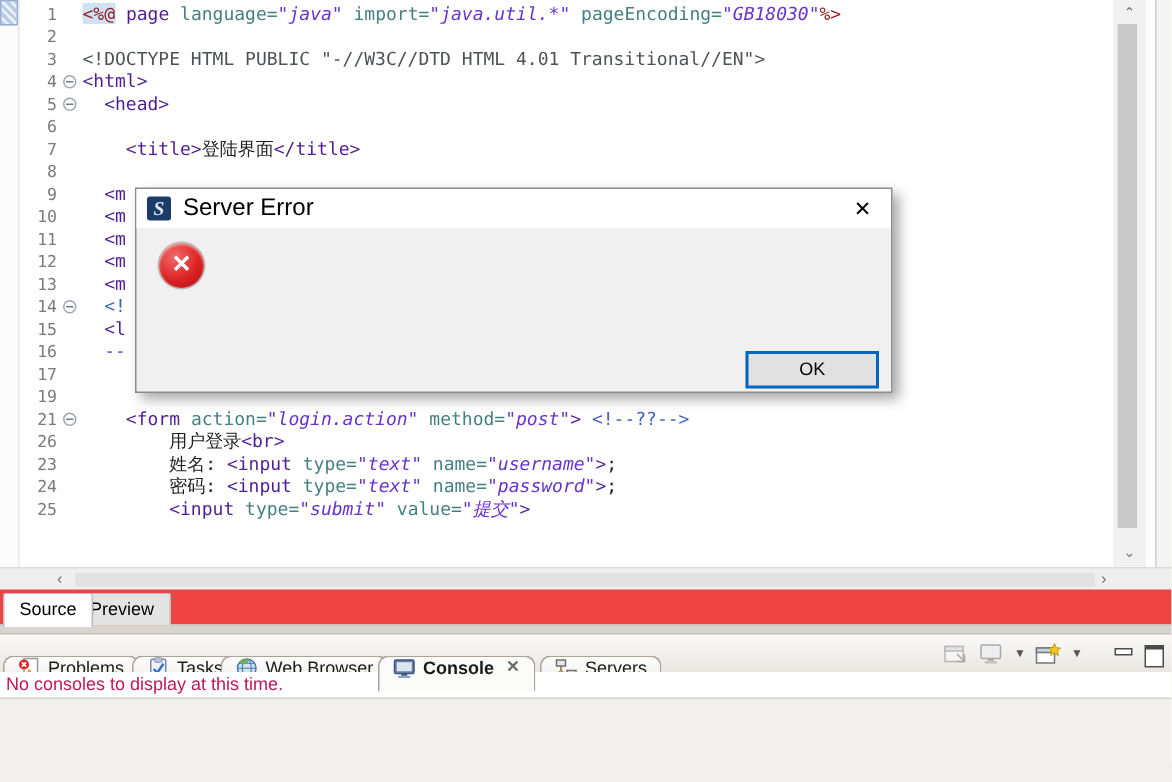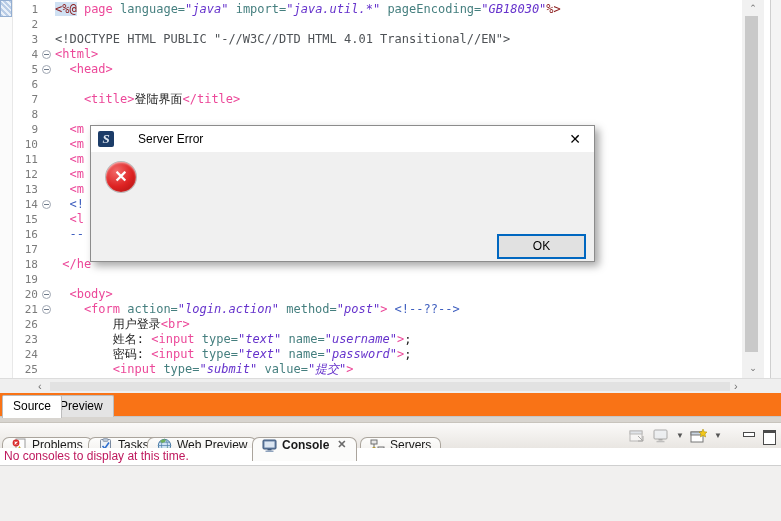--- a/index.html
+++ b/index.html
@@ -12,21 +12,21 @@
   #range-indicator { position:absolute; left:0; top:0; width:12px; height:17px;
       background:repeating-linear-gradient(45deg,#b9cce6 0 2px,#e9f0f9 2px 4px); border:1px solid #93aed2; }
   #code-lines { position:absolute; left:13px; top:2px; right:0; }
   .line { display:flex; height:15px; font-family:"DejaVu Sans Mono", monospace; font-size:12px; line-height:15px; }
   .ln { width:25px; text-align:right; color:#7b7b7b; font-size:11px; flex:none; }
   .foldcol { width:17px; flex:none; position:relative; }
   .fold-mark { position:absolute; left:4px; top:3px; width:9px; height:9px; border:1px solid #9fa6b2; border-radius:50%; background:#fff; }
   .fold-mark::after { content:""; position:absolute; left:1px; right:1px; top:3px; height:1px; background:#6e7a8a; }
   .code { white-space:pre; flex:1; color:#1a1a1a; }
   .tok-j { color:#8b1a1a; }
-  .tok-t { color:#ec4899; }
+  .tok-t { color:#4c1d95; }
   .tok-a { color:#457f7f; }
   .tok-v { color:#6633cc; font-style:italic; }
   .tok-x { color:#1f1f1f; }
   .tok-d { color:#4e5256; }
   .tok-c { color:#3f5fbf; }
   .hl { background:#d0e1f3; }
 
   
   #vscroll { position:absolute; left:742px; top:0; width:22px; height:378px; background:#f1f1f1; }
   #vscroll .arrow { position:absolute; left:0; width:100%; text-align:center; color:#6f6f6f; font-size:9px; height:12px; line-height:12px; }
@@ -34,21 +34,21 @@
   #vscroll .arr-up { top:2px; } #vscroll .arr-dn { top:362px; }
   #overview-ruler { position:absolute; left:770px; top:0; width:11px; height:378px; background:#f4f4f4; border-left:1px solid #cfcfcf; }
   #vgap { position:absolute; left:764px; top:0; width:6px; height:378px; background:#fff; }
 
   
   #hscroll { position:absolute; left:0; top:378px; width:781px; height:15px; background:#efefef; border-top:1px solid #dcdcdc; }
   #hscroll .harrow { position:absolute; top:1px; color:#707070; font-size:11px; line-height:13px; }
   #hscroll .thumb { position:absolute; left:50px; top:3px; width:680px; height:9px; background:#e2e2e2; }
 
   
-  #editor-tabs { position:absolute; left:0; top:393px; width:781px; height:24px; background:#f97316; border-bottom:1px solid #c6c6c6; }
+  #editor-tabs { position:absolute; left:0; top:393px; width:781px; height:24px; background:#ef4444; border-bottom:1px solid #c6c6c6; }
   .etab { position:absolute; top:2px; height:22px; padding:0 10px; font-size:12px; line-height:21px; color:#000;
           border:1px solid #bdbdbd; border-bottom:none; border-radius:2px 2px 0 0; background:#e4e4e4; }
   .etab.active { background:#fff; height:23px; z-index:2; }
 
   #panel-sep { position:absolute; left:0; top:417px; width:781px; height:5px; background:#d8d5d0; }
 
   
   #panel-bar { position:absolute; left:0; top:422px; width:781px; height:26px;
       background:linear-gradient(#fbfaf9,#e9e6e2); border-top:1px solid #c8c4bd; }
   .vtab { position:absolute; top:14px; height:24px; display:flex; align-items:flex-start; gap:5px; padding:0 9px;
@@ -68,21 +68,21 @@
   #status-line { position:absolute; left:0; top:448px; width:781px; height:18px; background:#fff; border-bottom:1px solid #cfcfcf;
       font-size:12px; line-height:17px; color:#be185d; padding-left:4px; }
   #console-body { position:absolute; left:0; top:466px; width:781px; height:55px; background:#f1f0ef; }
 
   
   #dialog { position:absolute; left:90px; top:125px; width:505px; height:137px; background:#f0f0f0;
       border:1px solid #8c8c8c; box-shadow:4px 4px 8px rgba(0,0,0,.35); z-index:10; }
   #dialog-titlebar { position:absolute; left:0; top:0; width:100%; height:26px; background:#fff; display:flex; align-items:center; }
   #dialog-app-icon { width:16px; height:16px; margin-left:7px; background:#1c3c68; border-radius:2px;
       color:#dfe8f2; font:italic bold 13px/15px "Liberation Serif", serif; text-align:center; }
-  #dialog-title { font-size:12px; color:#000; margin-left:24px; }
+  #dialog-title { font-size:16px; color:#000; margin-left:8px; }
   #dialog-close { position:absolute; right:8px; top:3px; width:22px; height:20px; text-align:center;
       font-size:14px; line-height:20px; color:#000; }
   #error-icon { position:absolute; left:15px; top:36px; width:30px; height:30px; border-radius:50%;
       background:radial-gradient(circle at 35% 30%, #f26a6a 0%, #dd2222 55%, #a60f0f 100%);
       box-shadow:0 0 0 1px #b8b8b8, inset 0 1px 2px rgba(255,255,255,.6); }
   #error-icon::after { content:"✕"; position:absolute; left:0; top:0; width:30px; height:30px;
       color:#fff; font-size:16px; font-weight:bold; line-height:30px; text-align:center; }
   #dialog-message { position:absolute; left:45px; top:43px; font-size:13px; color:#000; }
   #ok-button { position:absolute; left:406px; top:108px; width:89px; height:25px; background:#e1e1e1;
       border:2px solid #0067c0; font-size:12px; color:#000; text-align:center; line-height:21px; }
@@ -182,35 +182,23 @@
         <span class="ln">16</span>
         <span class="foldcol"></span>
         <span class="code"><span class="tok-c">  --</span></span>
       </div>
       <div class="line">
         <span class="ln">17</span>
         <span class="foldcol"></span>
         <span class="code"></span>
       </div>
       <div class="line">
-        <span class="ln">18</span>
-        <span class="foldcol"></span>
-        <span class="code"><span class="tok-t"> &lt;/he</span></span>
-      </div>
-      <div class="line">
         <span class="ln">19</span>
         <span class="foldcol"></span>
         <span class="code"></span>
-      </div>
-      <div class="line">
-        <span class="ln">20</span>
-        <span class="foldcol">
-          <span class="fold-mark"></span>
-        </span>
-        <span class="code"><span class="tok-t">  &lt;body&gt;</span></span>
       </div>
       <div class="line">
         <span class="ln">21</span>
         <span class="foldcol">
           <span class="fold-mark"></span>
         </span>
         <span class="code"><span class="tok-t">    &lt;form</span><span class="tok-a"> action=</span><span class="tok-v">"login.action"</span><span class="tok-a"> method=</span><span class="tok-v">"post"</span><span class="tok-t">&gt;</span><span class="tok-x"> </span><span class="tok-c">&lt;!--??--&gt;</span></span>
       </div>
       <div class="line">
         <span class="ln">26</span>
@@ -278,21 +266,21 @@
   </div>
 
   <div class="vtab" style="left:147px;">
     <svg class="vtab-icon" viewBox="0 0 15 15">
       <circle cx="7.5" cy="7.5" r="6.2" fill="#cfe3f2" stroke="#4a7ba6"></circle>
       <ellipse cx="7.5" cy="7.5" rx="3" ry="6.2" fill="none" stroke="#4a7ba6" stroke-width="0.7"></ellipse>
       <path d="M1.3 7.5 H13.7 M2.2 4.2 H12.8 M2.2 10.8 H12.8" stroke="#4a7ba6" stroke-width="0.7" fill="none"></path>
       <path d="M3 3 A6.2 6.2 0 0 1 9 1.6 L8 4 L5 5 Z" fill="#6fae5c" stroke="none"></path>
       <path d="M10.5 9 L12.5 11.5 L9.5 12.5 Z" fill="#6fae5c"></path>
     </svg>
-    <span>Web Preview</span>
+    <span>Web Browser</span>
   </div>
 
   <div class="vtab active" style="left:252px;">
     <svg class="vtab-icon" viewBox="0 0 15 15">
       <rect x="1" y="2" width="13" height="9" rx="1" fill="#6b84a8" stroke="#3d567a"></rect>
       <rect x="2.5" y="3.5" width="10" height="6" fill="#dce6f2"></rect>
       <rect x="5.5" y="11" width="4" height="1.5" fill="#3d567a"></rect>
       <rect x="3.5" y="12.5" width="8" height="1.5" fill="#8fa3bd"></rect>
     </svg>
     <span>Console</span>

